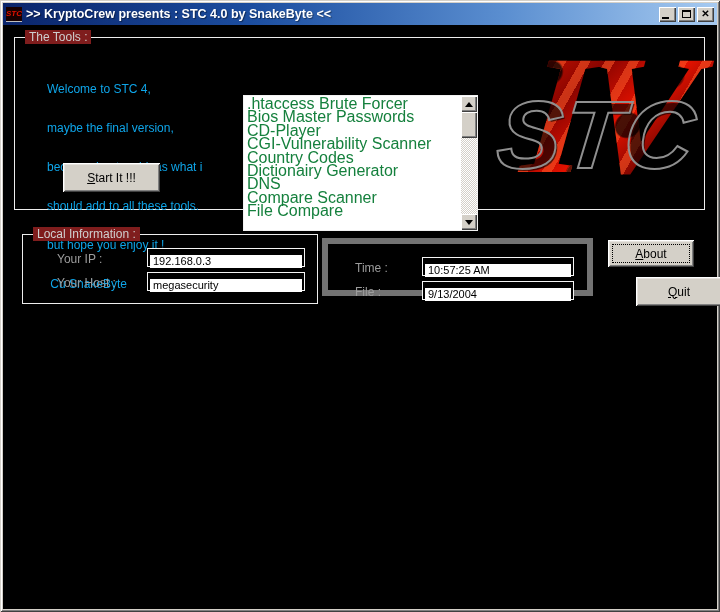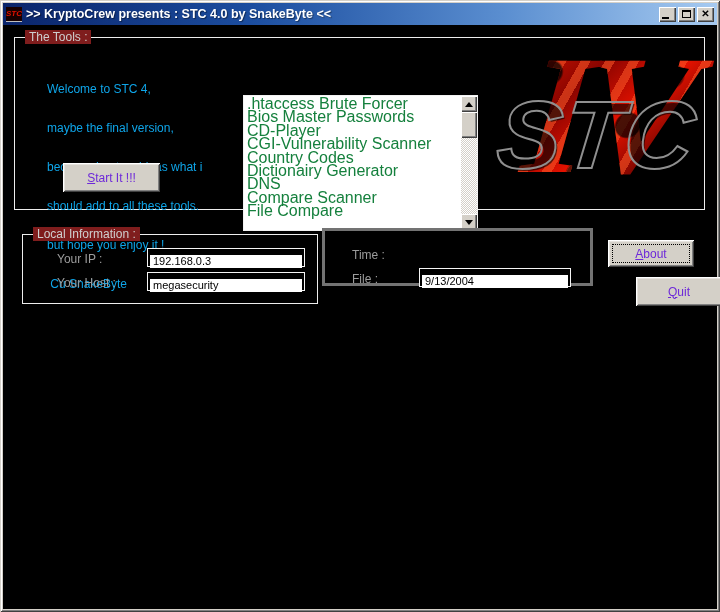--- a/index.html
+++ b/index.html
@@ -28,29 +28,29 @@
   .glyph-max { width:9px; height:8px; border:1px solid #000; border-top-width:2px; }
   .glyph-close { font-size:10px; font-weight:bold; color:#000; line-height:10px; }
 
   
   .groupbox { position:absolute; border:1px solid #ededed; }
   .groupbox-label { position:absolute; top:-8px; left:10px; background:#7f1d1d;
     padding:0 4px; color:#cfcfcf; font-size:12px; white-space:nowrap; }
 
   .tools-group  { left:14px; top:37px;  width:691px; height:173px; }
   .local-group  { left:22px; top:234px; width:296px; height:70px;  }
-  .clock-frame  { position:absolute; left:322px; top:228px; width:271px; height:58px;
-                  border:3px solid #737373; }
+  .clock-frame  { position:absolute; left:322px; top:238px; width:271px; height:58px;
+                  border:6px solid #737373; }
 
   
   .welcome { position:absolute; left:32px; top:19px; color:#0ea5e9;
     font-size:12px; line-height:13px; white-space:pre; }
 
   
-  .btn3d { position:absolute; background:#d4d0c8; color:#6d28d9; font-size:12px;
+  .btn3d { position:absolute; background:#d4d0c8; color:#000000; font-size:12px;
     display:flex; align-items:center; justify-content:center; cursor:pointer;
     box-shadow: inset 1px 1px 0 #ffffff, inset -1px -1px 0 #404040,
                 inset 2px 2px 0 #e6e3de, inset -2px -2px 0 #808080; }
   .btn-start { left:48px; top:125px; width:97px; height:29px; }
   .btn-about { left:608px; top:240px; width:86px; height:27px; }
   .btn-quit  { left:636px; top:277px; width:86px; height:29px; }
   .btn-about .focus-rect { position:absolute; inset:4px; border:1px dotted #000; }
   .accel { text-decoration:underline; }
 
   
@@ -171,20 +171,23 @@
     </div>
 
     <div class="field-label" style="left:34px; top:41px;">Your Host :</div>
     <div class="tb" style="left:124px; top:37px; width:158px; height:19px;">
       <input type="text" value="megasecurity" style="">
     </div>
   </div>
 
   <div class="clock-frame">
     <div class="field-label" style="left:27px; top:17px;">Time :</div>
+    <div class="tb" style="left:94px; top:13px; width:152px; height:19px;">
+      <input type="text" value="10:57:25 AM" style="">
+    </div>
 
     <div class="field-label" style="left:27px; top:41px;">File :</div>
     <div class="tb" style="left:94px; top:37px; width:152px; height:19px;">
       <input type="text" value="9/13/2004" style="">
     </div>
   </div>
 
   <div class="btn3d btn-about">
     <span class="focus-rect"></span>
     <span><span class="accel">A</span><span>bout</span></span>

